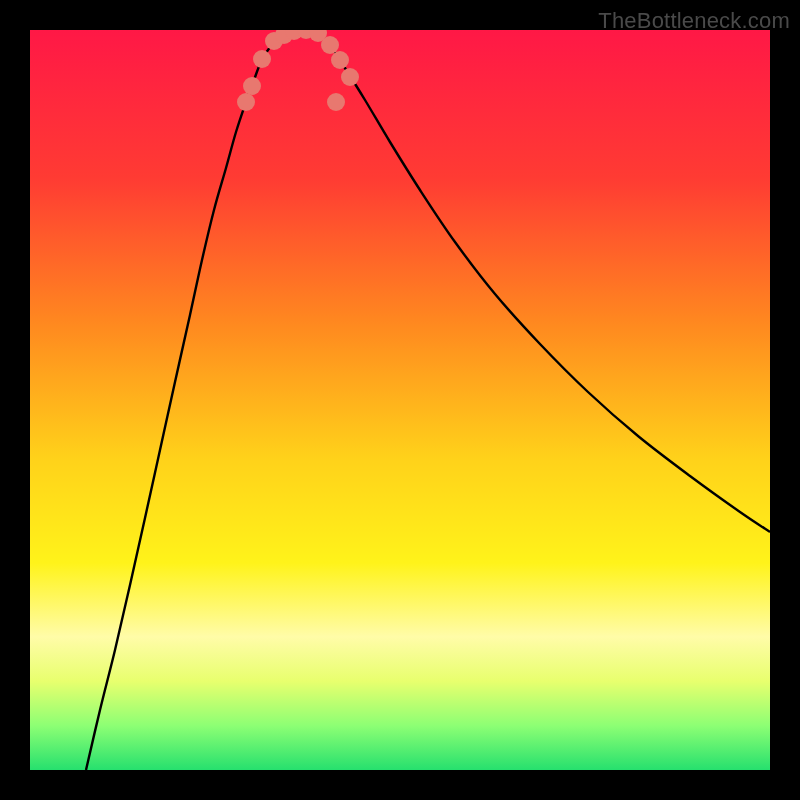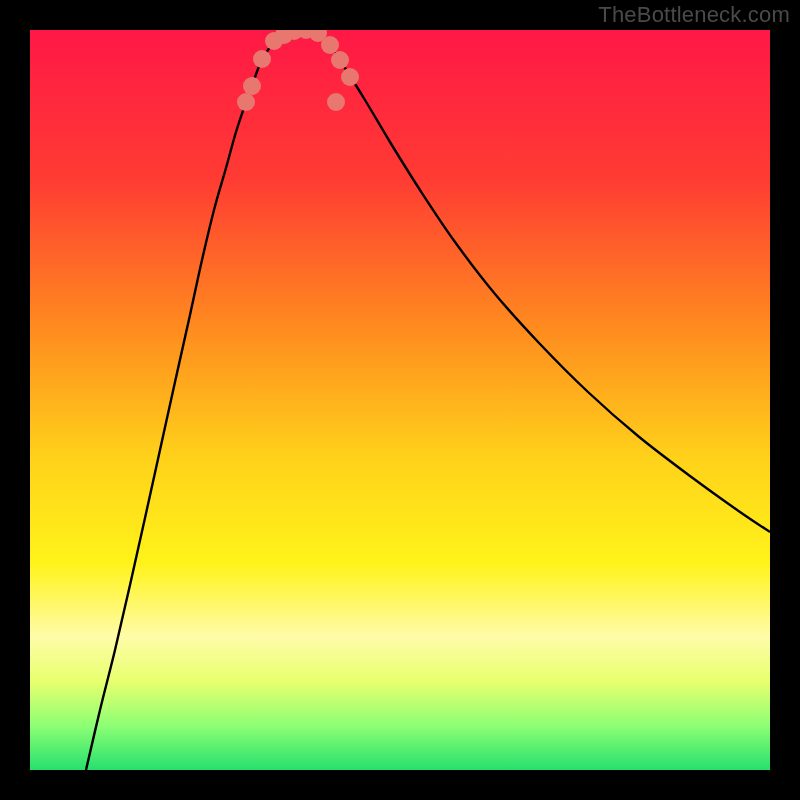--- a/index.html
+++ b/index.html
@@ -21,21 +21,21 @@
   .plot {
     position: absolute;
     left: 30px;
     top: 30px;
     width: 740px;
     height: 740px;
     overflow: hidden;
   }
   .watermark {
     position: absolute;
-    top: 2px;
+    top: 8px;
     right: 10px;
     font-family: Arial, Helvetica, sans-serif;
     font-size: 22px;
     color: #4a4a4a;
     letter-spacing: 0.2px;
     user-select: none;
   }
   svg { display: block; }
 </style>
 </head>

